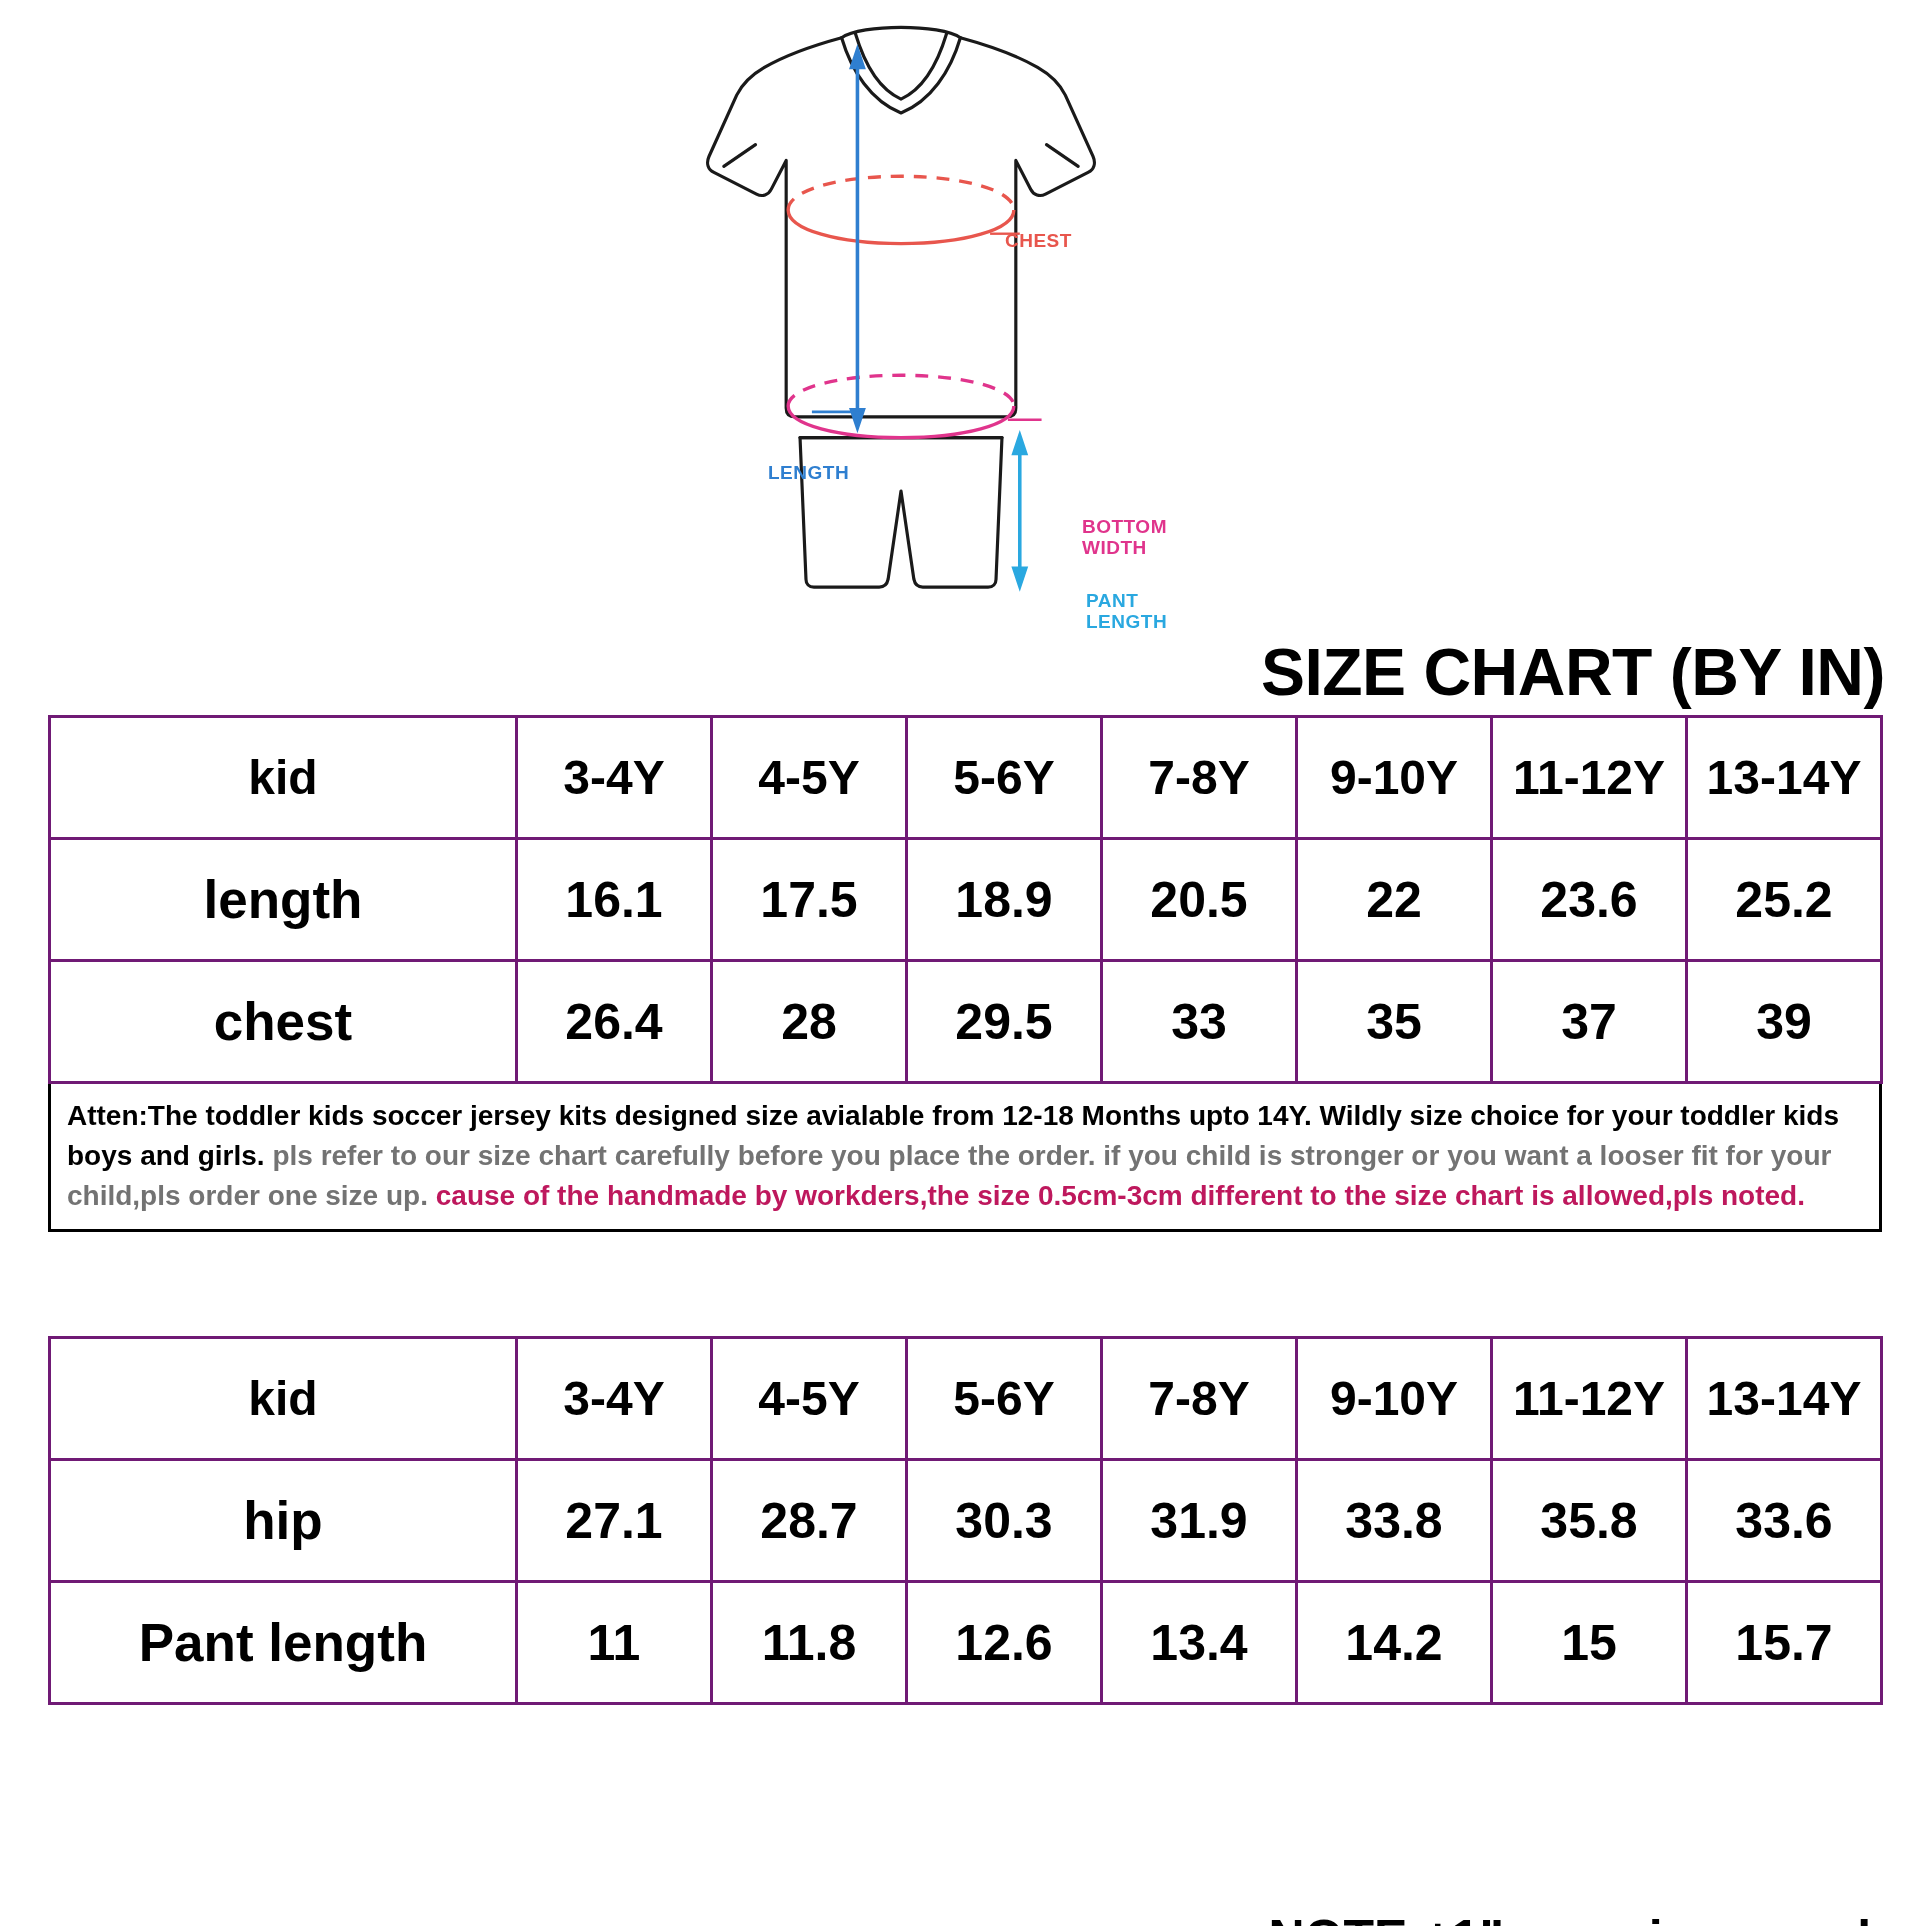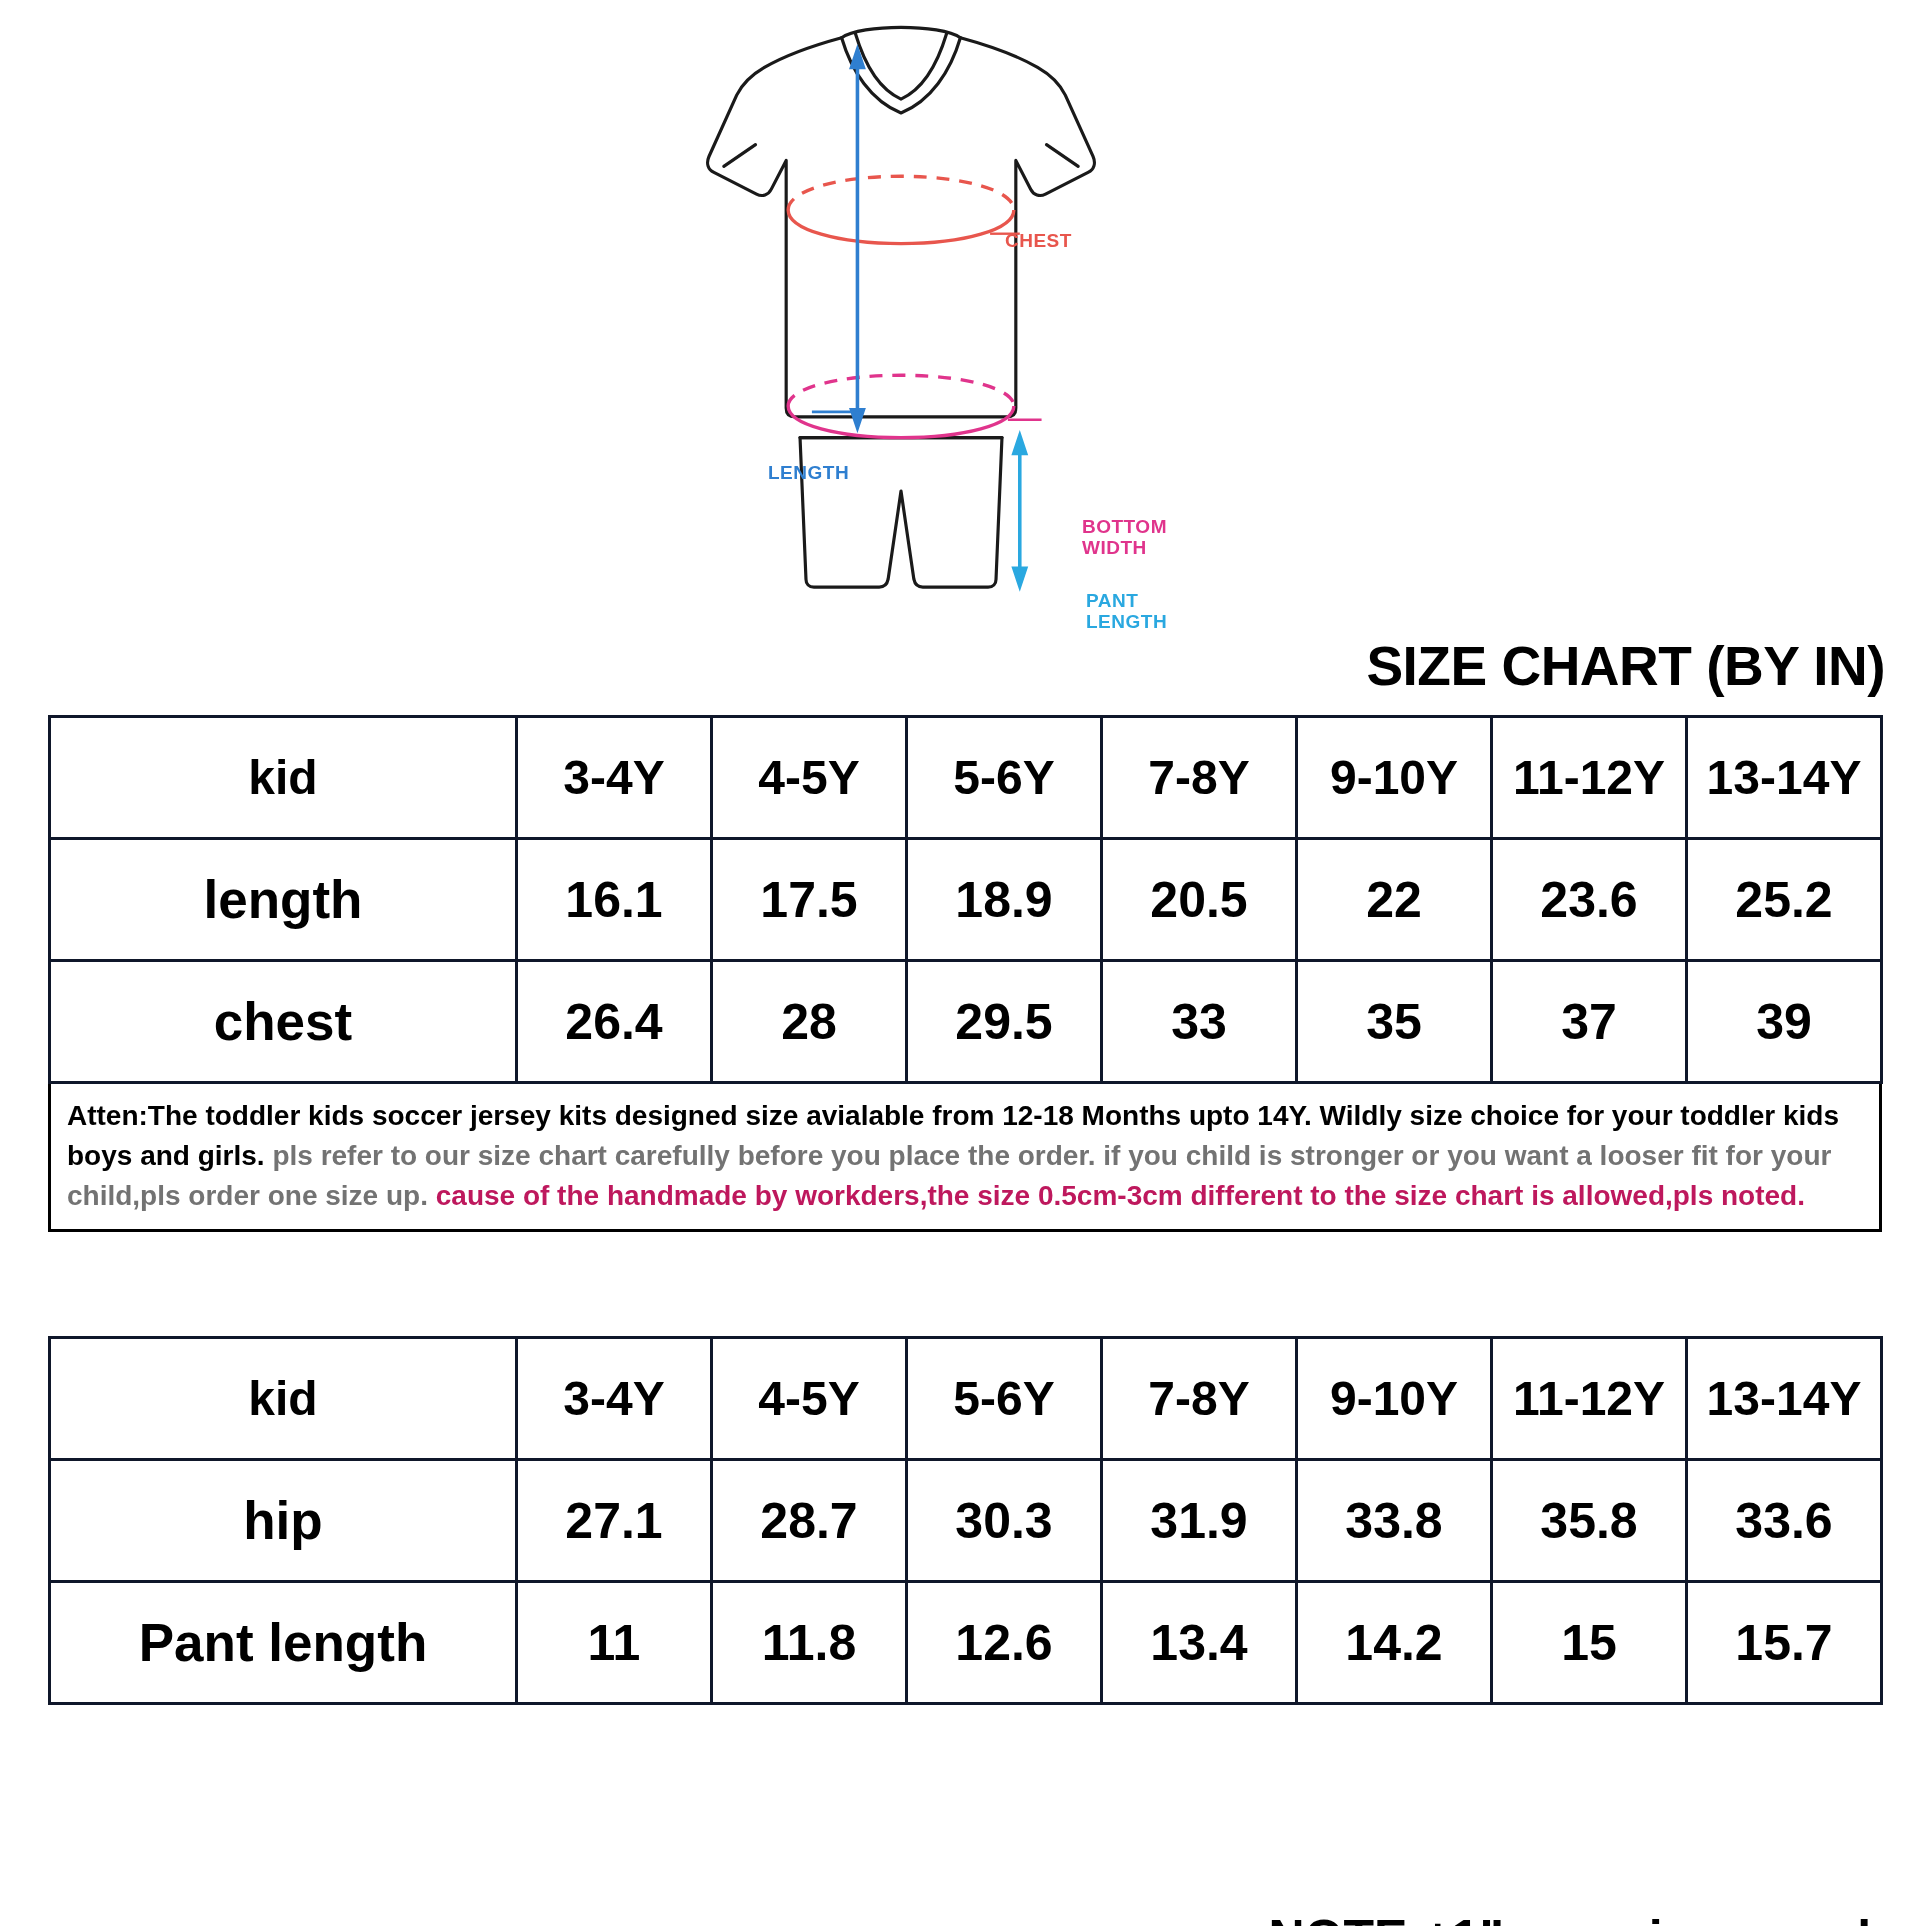--- a/index.html
+++ b/index.html
@@ -60,41 +60,41 @@
     font-size: 19px;
     color: #2aa8e0;
     line-height: 1.08;
   }
 
   
   .chart-title {
     position: absolute;
     right: 42px;
     top: 634px;
-    font-size: 55px;
+    font-size: 66px;
     font-weight: bold;
     font-family: "Liberation Sans", sans-serif;
     letter-spacing: -0.5px;
     white-space: nowrap;
   }
 
   
   .table-wrap {
     position: absolute;
     left: 48px;
     top: 715px;
     width: 1834px;
   }
   table.sizetable {
     border-collapse: collapse;
     width: 100%;
     table-layout: fixed;
   }
   table.sizetable td {
-    border: 3px solid #0f172a;
+    border: 3px solid #701a75;
     text-align: center;
     vertical-align: middle;
     font-family: "Liberation Sans", sans-serif;
     font-weight: bold;
     padding: 0;
     height: 119px;
     white-space: nowrap;
   }
   td.rowhead {
     text-align: right;

